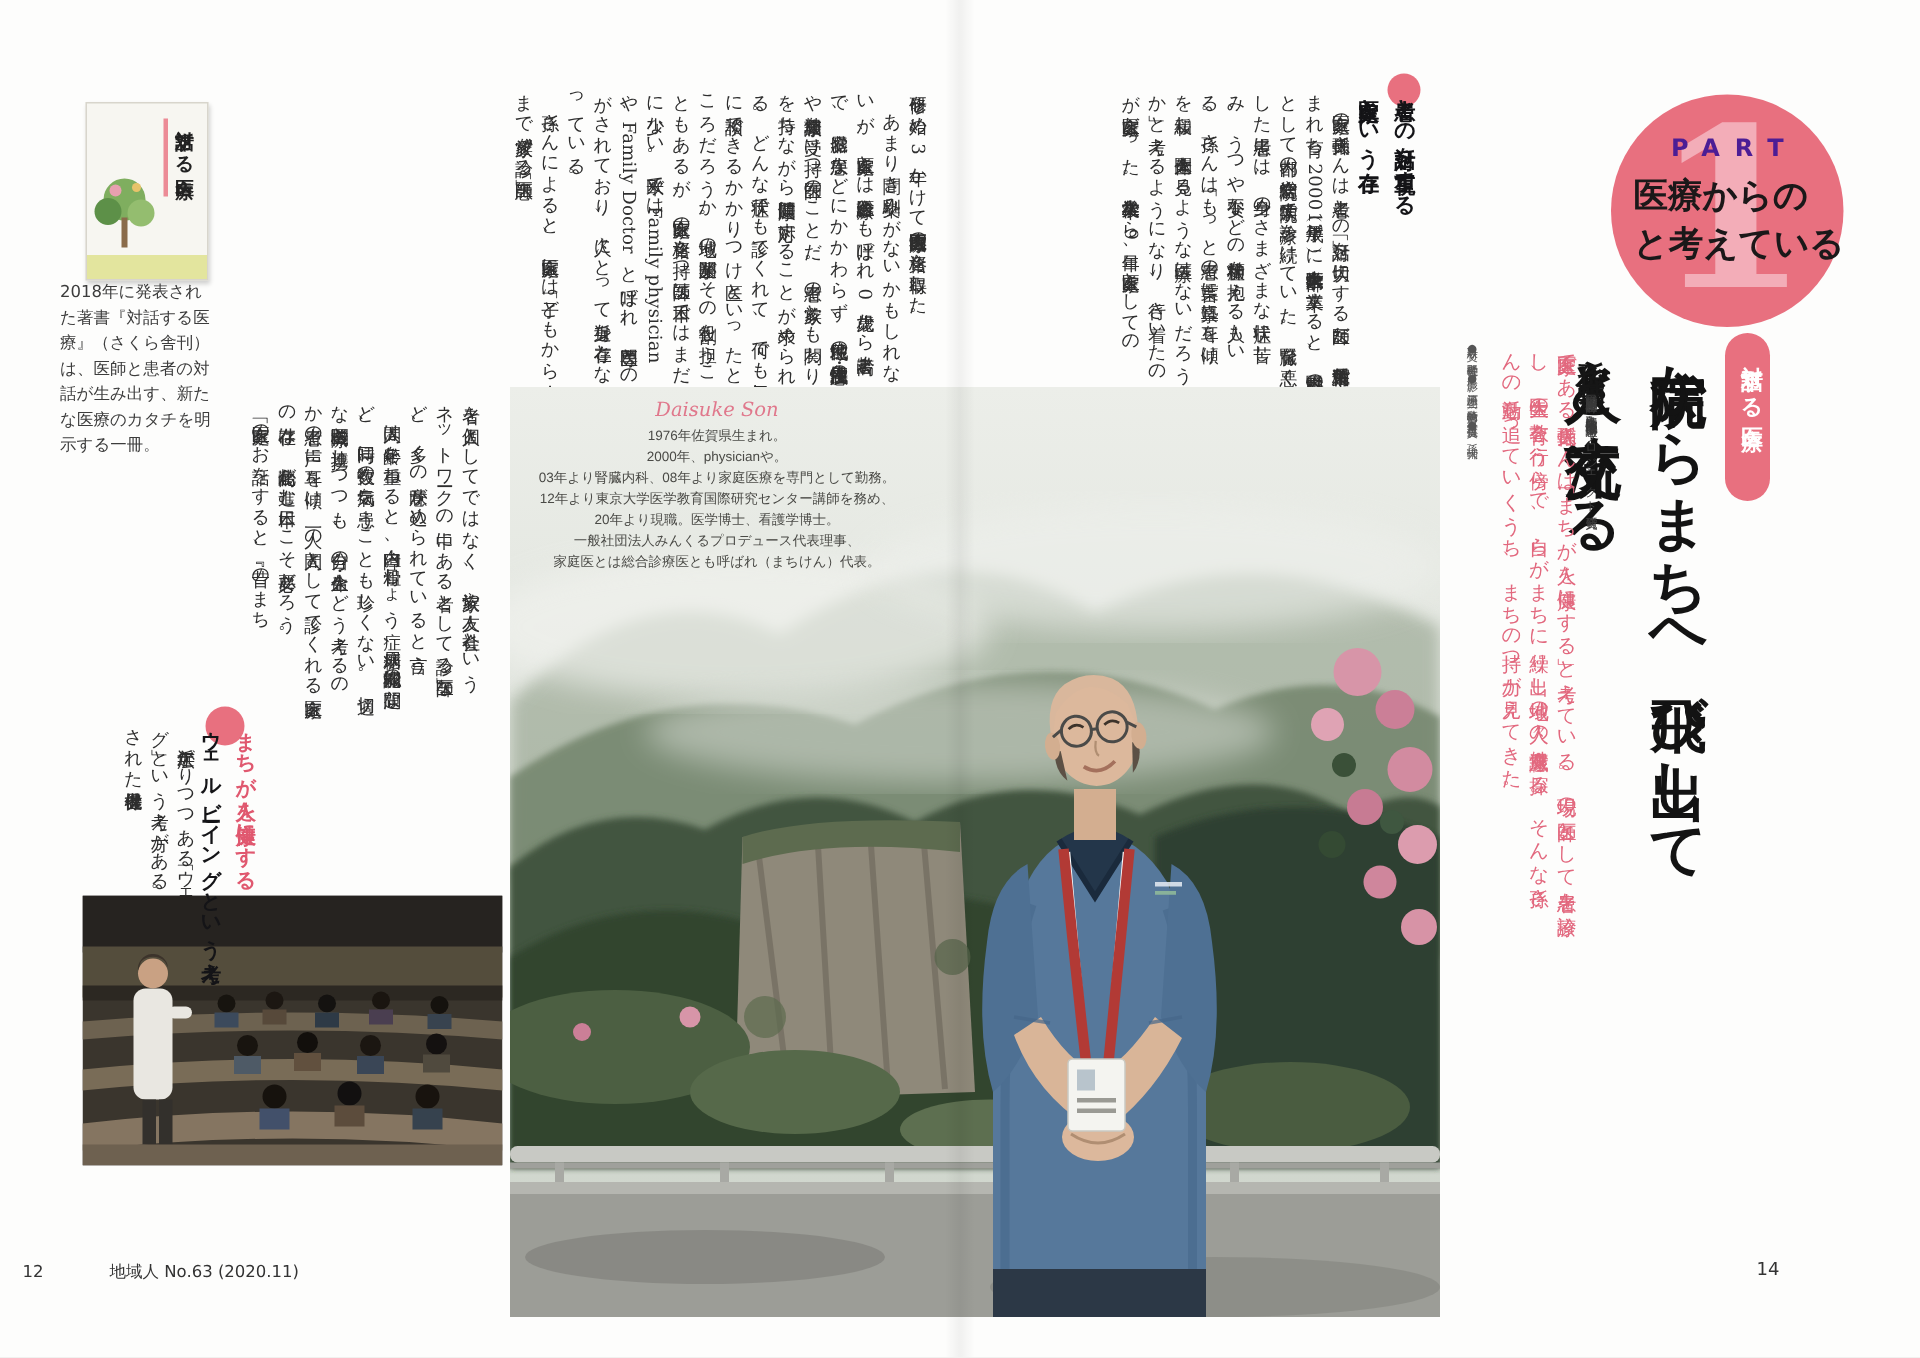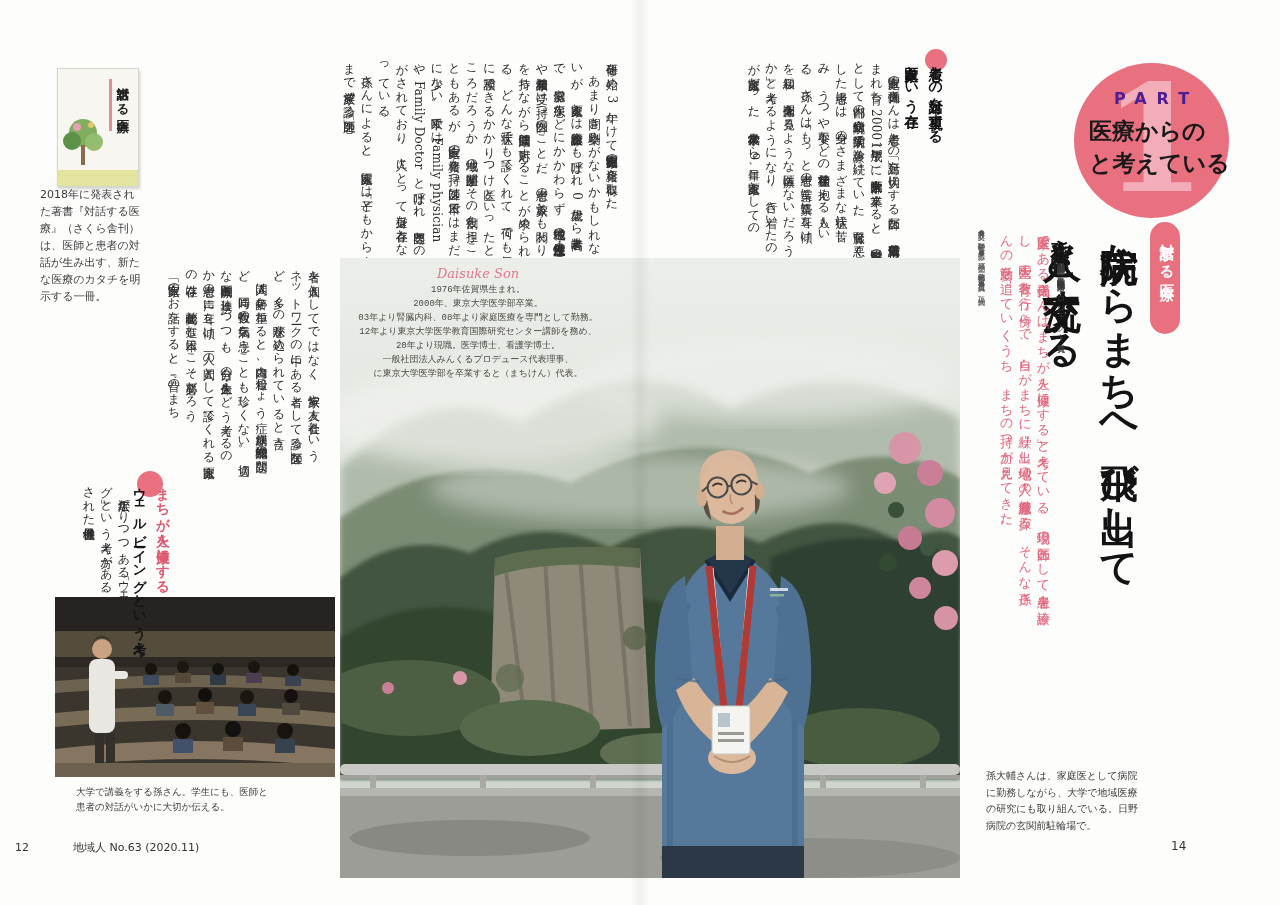--- a/index.html
+++ b/index.html
@@ -58,21 +58,21 @@
         box-shadow:1px 2px 3px rgba(0,0,0,.18);}
   .book-title{position:absolute;right:7px;top:8px;writing-mode:vertical-rl;font-weight:bold;
               font-size:12.5px;letter-spacing:1px;color:#222;}
   .book-sub{position:absolute;right:26px;top:10px;width:3px;height:52px;background:#e8707f;opacity:.8;}
   .book-band{position:absolute;left:0;bottom:0;width:100%;height:16px;background:#e3e59e;}
   
   .main-photo{left:340px;top:258px;width:620px;height:486px;}
   .lecture-photo{left:55px;top:597px;width:280px;height:180px;}
   .profile-overlay{position:absolute;left:8px;top:8px;width:260px;text-align:center;}
   .profile-name{font-style:italic;font-size:13px;color:#e0788c;font-family:"DejaVu Serif","Liberation Serif",serif;margin-bottom:3px;}
-  .profile-line{font-size:9px;line-height:1.55;color:#4a4a46;font-family:Liberation Mono, monospace;}
+  .profile-line{font-size:9px;line-height:1.55;color:#4a4a46;font-family:Liberation Sans, sans-serif;}
 </style>
 </head>
 <body>
 
 <div id="spread">
 
   <div class="abs part-circle">
     <div class="big-one">1</div>
     <div class="part-label">PART</div>
     <div class="circle-title">
@@ -92,21 +92,20 @@
 
   <div class="abs v lead">家庭医である孫大輔さんは「まちが人を健康にする」と考えている。現場の医師として患者を診療し、医大生の教育を行う傍らで、自らがまちに繰り出し地域の人々の健康意識を探る。そんな孫さんの活動を追っていくうち、まちの持つ力が見えてきた。</div>
 
   <div class="abs v credits">取材・文●梶野佐智子　撮影●河原朝子、島崎信一（書影）　写真提供●孫 大輔</div>
 
   <div class="abs dot dot1"></div>
   <div class="abs v sec-heading article-r-heading">患者との対話を重視する
 家庭医という存在</div>
   <div class="abs v body-txt article-r-body">　家庭医の孫大輔さんは患者との「対話」を大切にする医師だ。佐賀県鳥栖市で生まれ育ち、2000年（平成12）に東京大学医学部を卒業すると、腎臓内科の専門医として都内の総合病院や大学病院で診療を続けていた。腎臓を悪くした患者には、全身のさまざまな症状に苦しみ、うつや不安などの精神症状を抱える人もいる。孫さんは「もっと患者の言葉に真摯に耳を傾け、苦痛を緩和し、人間全体を見るような医療はないだろうか」と考えるようになり、行き着いたのが家庭医だった。大学卒業後から9年目、家庭医としての</div>
 
-  <div class="abs caption photo-caption-right">孫大輔さんは、家庭医として病院に勤務しながら、大学で地域医療の研究にも取り組んでいる。日野病院の玄関前駐輪場で。</div>
   <div class="abs pagenum-right">14</div>
 
   <div class="abs v body-txt article-l1">研修を始め、3年かけて家庭医療専門医の資格を取得した。
 　あまり聞き馴染みがないかもしれないが、家庭医とは総合診療医とも呼ばれ、0歳児から高齢者まで、臓器や疾患などにかかわらず、地域住民の急性疾患・慢性疾患の治療や健康相談を受け持つ医師のことだ。患者の家族とも関わりを持ちながら健康問題に対応することが求められる。どんな症状でも診てくれて、何でも気軽に相談できるかかりつけ医といったところだろうか。地域の開業医がその役割を担うこともあるが、家庭医の資格を持つ医師は日本ではまだ圧倒的に少ない。欧米ではFamily physicianや、Family Doctorと呼ばれ、専門医との役割分担がされており、人々にとって身近な存在となっている。
 　孫さんによると、家庭医には「子どもから大人まで〝家族〞を診る医師」「患</div>
   <div class="abs v body-txt article-l2">者を個人としてではなく、家族や友人、社会というネットワークの中にある者として診る医師」など、多くの意味が込められていると言う。
 　人間は年齢を重ねると、白内障、骨粗しょう症、糖尿病、認知機能の問題など、同時に複数の病気を患うことも珍しくない。適切な医療機関と連携しつつも、自分の人生・命をどう考えるのか患者の声に耳を傾け、一人の人間として診てくれる家庭医の存在は、高齢化が進む日本にこそ必要だろう。
 　「家庭医のお話をすると、『昔のまち</div>
 
   <div class="abs book">
@@ -168,21 +167,20 @@
         <rect x="34" y="62" width="26" height="74" rx="8" fill="#e9e7e1"></rect>
         <rect x="57" y="74" width="16" height="8" rx="4" fill="#e9e7e1"></rect>
         <circle cx="47" cy="52" r="10" fill="#c9a183"></circle>
         <path d="M37,50 a10,10 0 0,1 20,-2 l-2,-4 a10,8 0 0,0 -16,0 Z" fill="#3c332b"></path>
         <rect x="40" y="136" width="9" height="30" fill="#33302c"></rect>
         <rect x="51" y="136" width="9" height="30" fill="#33302c"></rect>
       </g>
       <rect x="0" y="166" width="280" height="14" fill="#6e6150"></rect>
     </svg>
   </div>
-  <div class="abs caption lecture-caption">大学で講義をする孫さん。学生にも、医師と患者の対話がいかに大切か伝える。</div>
 
   <div class="abs footer-left"><span>12</span><span class="mag">地域人 No.63 (2020.11)</span></div>
 
   <div class="abs main-photo">
     <svg width="620" height="620" viewBox="0 0 620 620">
       <defs>
         <linearGradient id="sky" x1="0" y1="0" x2="0" y2="1">
           <stop offset="0" stop-color="#eceee9"></stop>
             <stop offset="1" stop-color="#ccd3c9"></stop>
         </linearGradient>
@@ -305,23 +303,23 @@
 
           <path d="M390,236 Q388,244 391,246" stroke="#b08e72" stroke-width="1.5" fill="none"></path>
           <path d="M380,252 Q390,260 401,251" stroke="#a4705c" stroke-width="2.5" fill="none"></path>
         </g>
       </g>
     </svg>
     
     <div class="profile-overlay">
       <div class="profile-name">Daisuke Son</div>
       <div class="profile-line">1976年佐賀県生まれ。</div>
-      <div class="profile-line">2000年、東京大学医学部卒業。</div>
+      <div class="profile-line">2000年、physicianや。</div>
       <div class="profile-line">03年より腎臓内科、08年より家庭医療を専門として勤務。</div>
       <div class="profile-line">12年より東京大学医学教育国際研究センター講師を務め、</div>
       <div class="profile-line">20年より現職。医学博士、看護学博士。</div>
       <div class="profile-line">一般社団法人みんくるプロデュース代表理事、</div>
-      <div class="profile-line">に東京大学医学部を卒業すると（まちけん）代表。</div>
+      <div class="profile-line">家庭医とは総合診療医とも呼ばれ（まちけん）代表。</div>
     </div>
   </div>
 
   <div class="gutter"></div>
 </div>
 
 </body></html>

